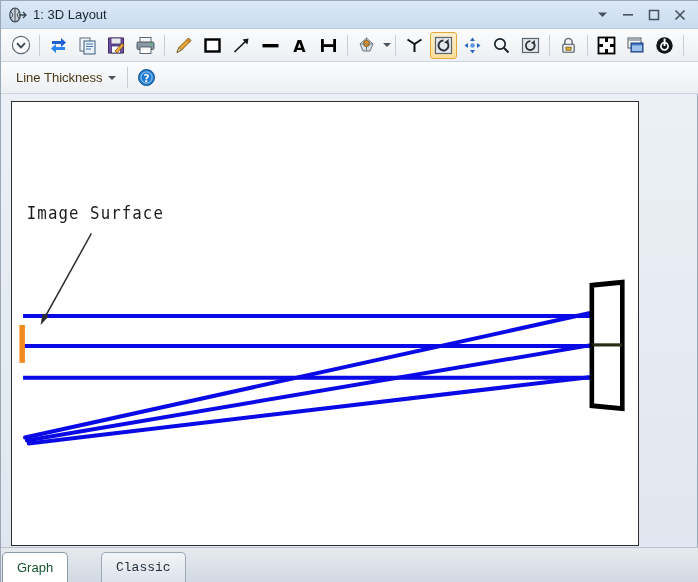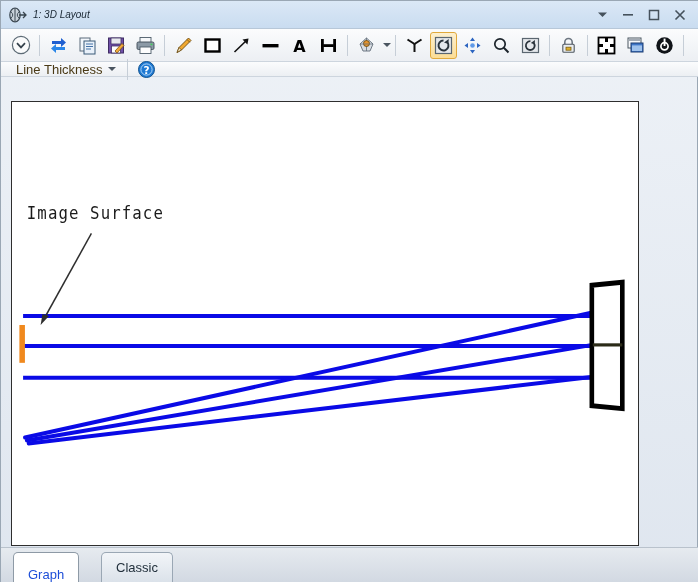--- a/index.html
+++ b/index.html
@@ -20,41 +20,40 @@
     background:linear-gradient(#dbe8f6,#c9dcf0);
     border-bottom:1px solid #b7c7d8;
     box-sizing:border-box;
     display:flex;align-items:center;
   }
   .title-icon{
     width:22px;height:22px;margin-left:5px;margin-right:5px;
     display:flex;align-items:center;justify-content:center;flex:0 0 auto;
   }
   .title-text{
-    font-size:10px;color:#1a2733;white-space:nowrap;
+    font-size:13px;color:#1a2733;white-space:nowrap;
     flex:0 0 auto;
-    font-style:italic;
   }
   .title-fill{flex:1 1 auto;height:100%;}
   .title-btns{display:flex;align-items:center;flex:0 0 auto;margin-right:6px;}
   .tbtn{
     width:26px;height:24px;display:flex;align-items:center;justify-content:center;
     color:#3a4650;font-size:13px;
   }
   .tbtn svg{display:block;}
   
   .toolbar{
     position:absolute;left:0;width:698px;height:33px;
     background:linear-gradient(#fbfcfd,#eceff3);
     border-bottom:1px solid #cdd5de;
     box-sizing:border-box;
     display:flex;align-items:center;
   }
   .toolbar.row1{top:28px;}
-  .toolbar.row2{top:61px;height:15px;}
+  .toolbar.row2{top:61px;height:32px;}
   .tb-item{
     height:27px;min-width:27px;display:flex;align-items:center;justify-content:center;
     margin:0 1px;border:1px solid transparent;border-radius:3px;
     box-sizing:border-box;
   }
   .tb-item.sel{
     border:1px solid #e0a93c;border-radius:3px;
     background:linear-gradient(#fdf0cf,#fbdd96);
   }
   .sep{width:1px;height:21px;background:#c6ced7;margin:0 4px;flex:0 0 auto;}
@@ -85,27 +84,27 @@
   }
   .tab{
     position:absolute;top:5px;height:30px;
     display:flex;align-items:center;justify-content:center;
     font-size:13px;color:#22303c;
     border:1px solid #9aa7b4;border-bottom:none;
     border-radius:5px 5px 0 0;
     box-sizing:border-box;padding:0 14px;
   }
   .tab.active{
-    left:12px;background:#ffffff;color:#1d4ed8;z-index:3;
+    left:1px;background:#ffffff;color:#14532d;z-index:3;
     border-color:#8e9aa6;
-    align-items:flex-end;
   }
   .tab.inactive{
     left:100px;background:linear-gradient(#f2f5f8,#dbe2ea);z-index:2;
     border-color:#9aa7b4;
+    font-family:Liberation Mono, monospace;
   }
 </style>
 </head>
 <body>
 
 <div class="window">
 
   <div class="titlebar">
     <div class="title-icon">
       <svg width="20" height="20" viewBox="0 0 20 20">

